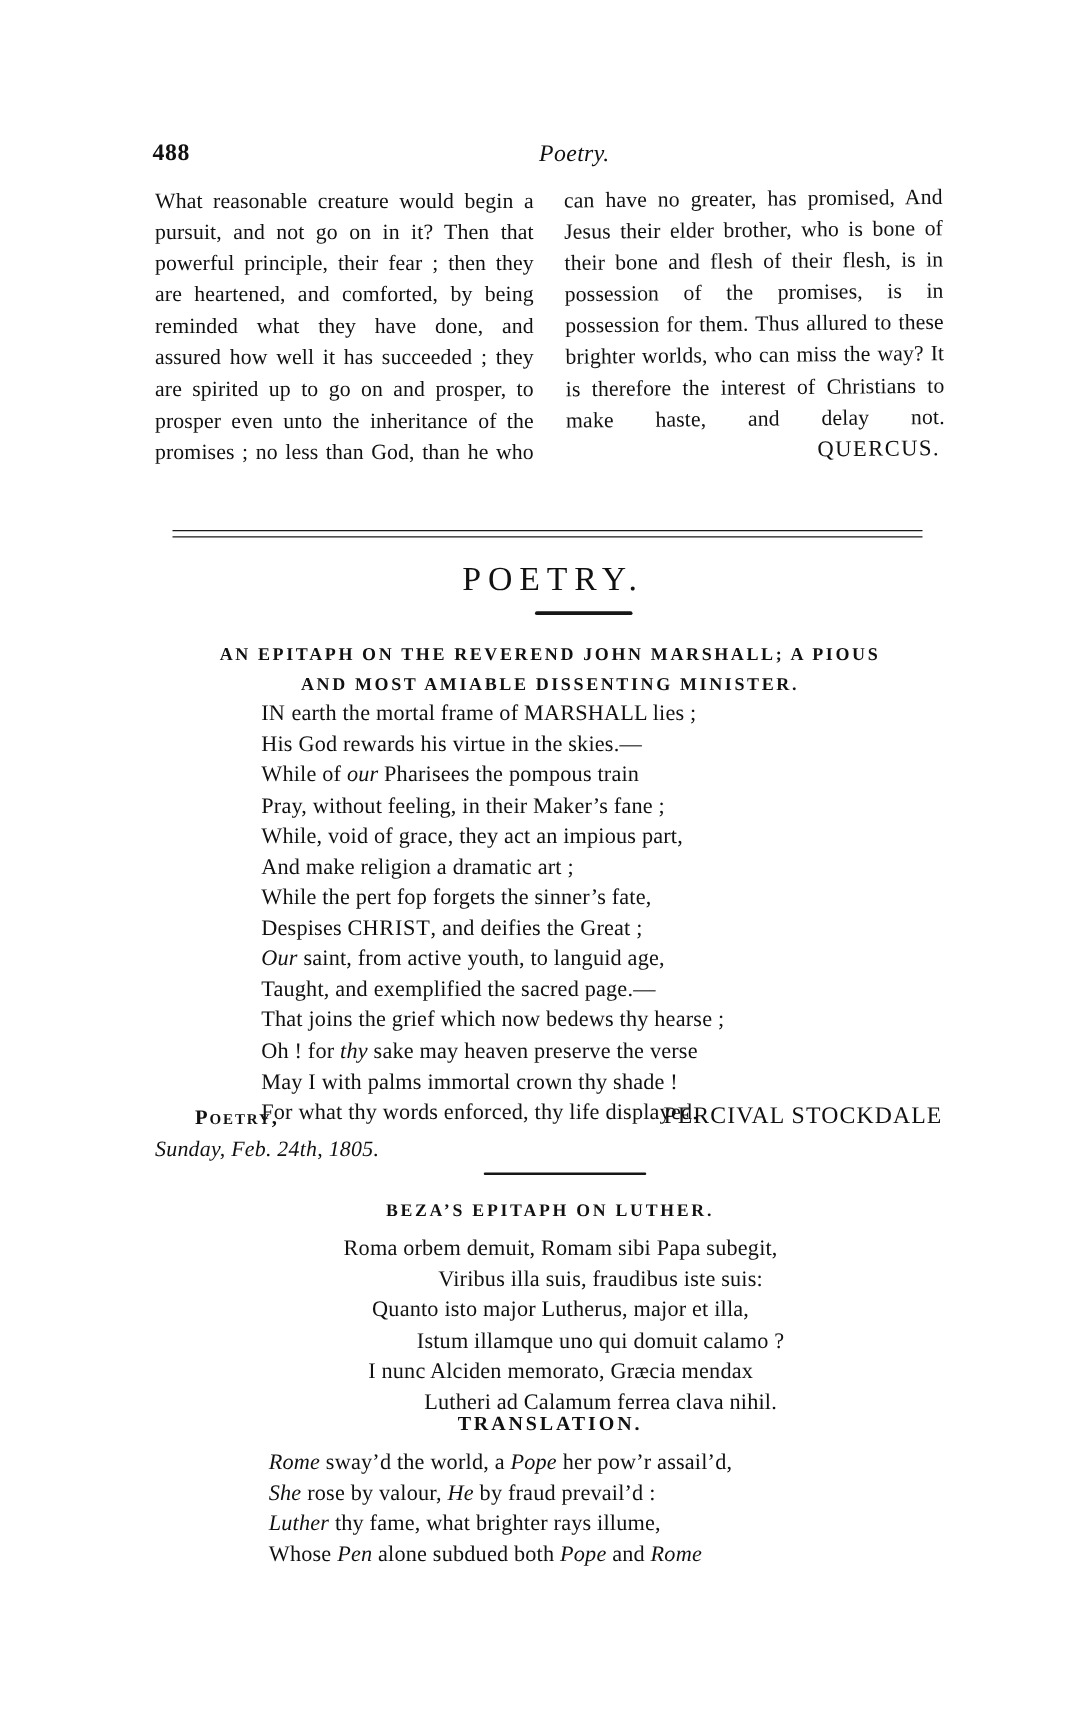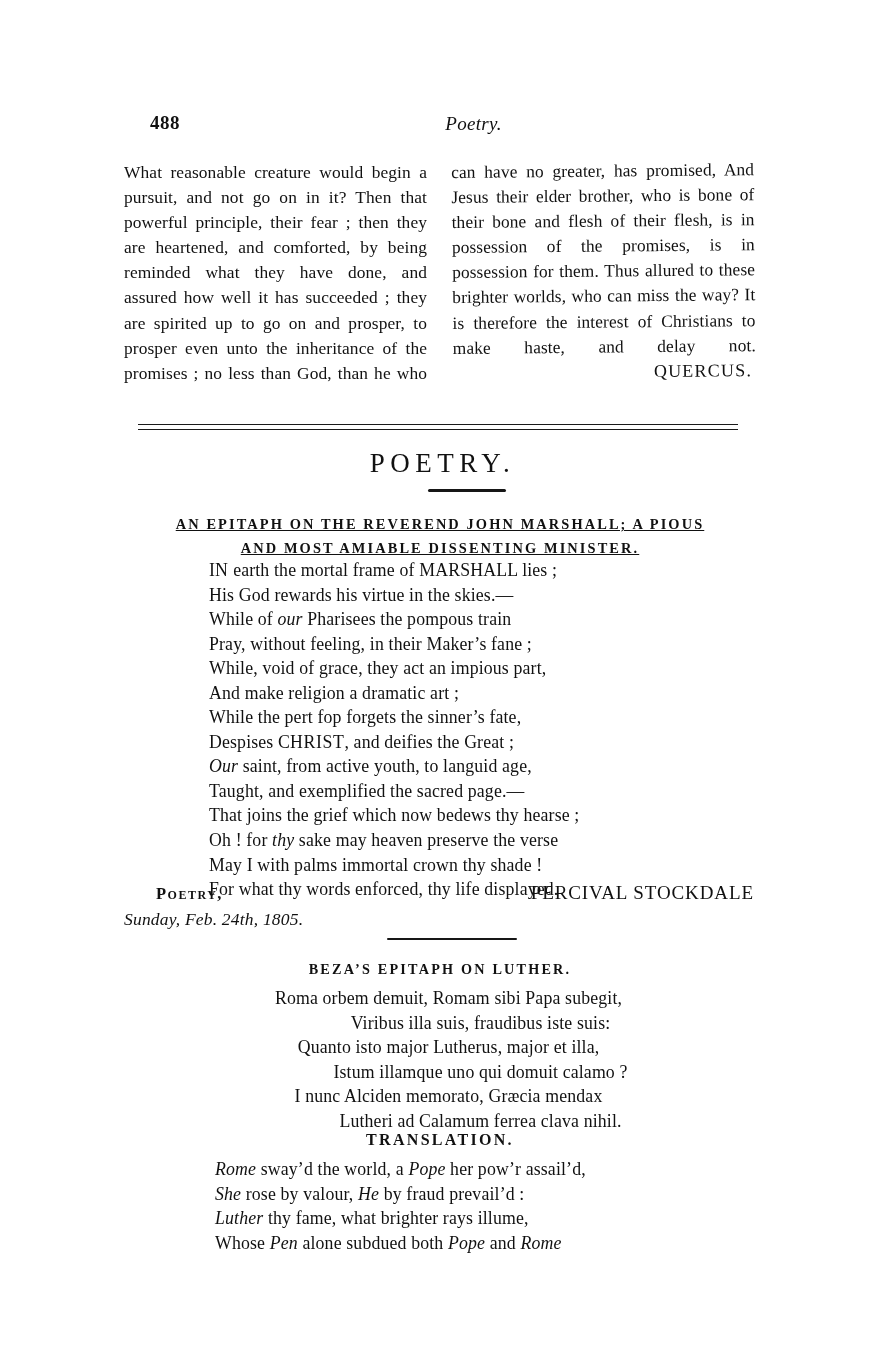--- a/index.html
+++ b/index.html
@@ -17,21 +17,20 @@
     overflow: hidden;
   }
 
   
   .running-head {
     position: absolute;
     top: 112px;
     left: 122px;
     right: 122px;
     height: 26px;
-    margin-left: 28px;
   }
   .folio {
     position: absolute;
     left: 0;
     top: 0;
     font-size: 19px;
     font-weight: bold;
     letter-spacing: 0.5px;
   }
   .head-title {
@@ -47,21 +46,20 @@
   }
 
   
   .prose {
     position: absolute;
     top: 148px;
     left: 124px;
     width: 630px;
     display: flex;
     gap: 24px;
-    margin-top: 12px;
   }
   .col {
     width: 303px;
   }
   .col p {
     margin: 0;
     font-size: 17.4px;
     line-height: 25.1px;
     text-align: justify;
     text-align-last: justify;
@@ -132,21 +130,20 @@
   .epitaph-head {
     position: absolute;
     top: 512px;
     left: 110px;
     width: 660px;
     text-align: center;
     font-size: 14.4px;
     font-weight: bold;
     letter-spacing: 2.1px;
     line-height: 24px;
-    text-decoration: underline;
   }
   .epitaph-head .l2 {
     display: block;
   }
 
   
   .poem-en {
     position: absolute;
     top: 558px;
     left: 209px;

